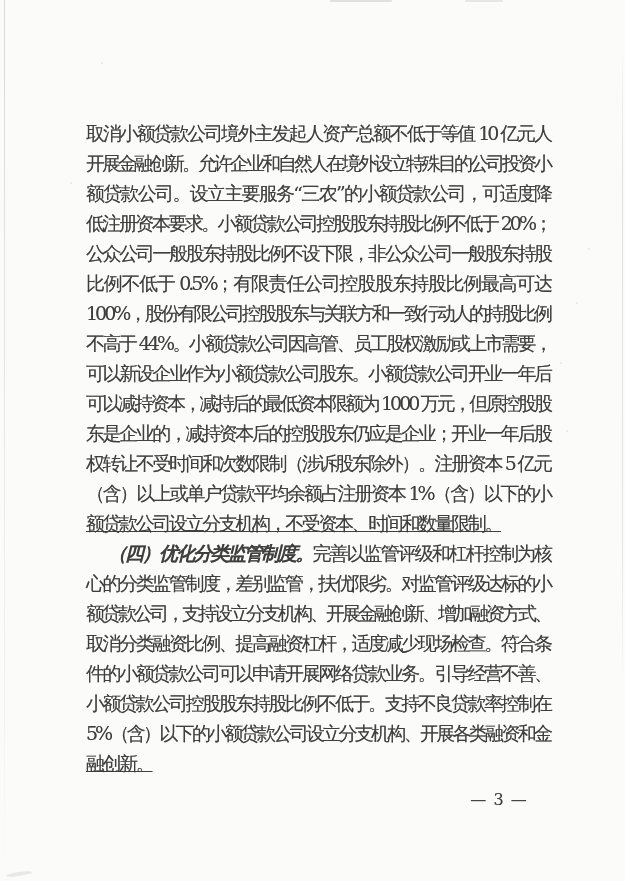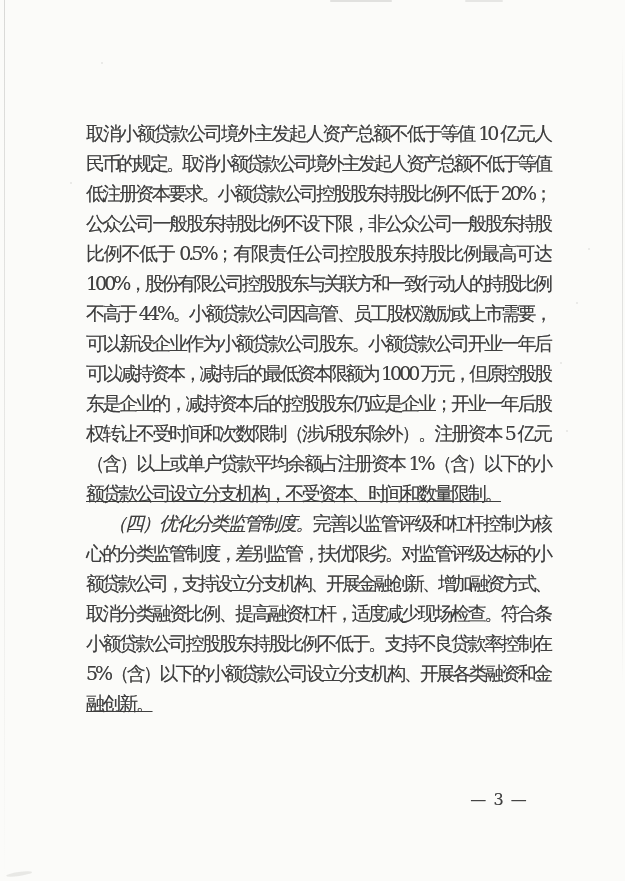--- a/index.html
+++ b/index.html
@@ -28,21 +28,21 @@
     text-align-last: justify;
     text-shadow: 0 0 0.5px rgba(70,70,70,0.55);
   }
   .line.end {
     text-align: left;
     text-align-last: left;
     letter-spacing: -2.4px;
     text-decoration: underline;
   }
   .line.indent { text-indent: 22px; }
-  .kaiti { font-style: italic; }
+  .kaiti { font-style: italic; font-weight: bold; }
   .pagenum {
     position: absolute;
     left: 454px; top: 790px; width: 90px;
     text-align: center;
     font-size: 16px;
     letter-spacing: 1px;
     color: var(--ink, #3f3f3f);
     text-shadow: 0 0 0.5px rgba(70,70,70,0.5);
   }
   
@@ -75,40 +75,42 @@
   <div class="speck" style="left:560px;top:362px;"></div>
   <div class="speck" style="left:576px;top:302px;"></div>
   <div class="speck" style="left:566px;top:430px;"></div>
   <div class="speck" style="left:70px;top:182px;"></div>
   <div class="speck" style="left:101px;top:62px;"></div>
   <div class="speck" style="left:588px;top:248px;"></div>
 
   <div class="textblock">
     <div>
       <div class="line">取消小额贷款公司境外主发起人资产总额不低于等值 10 亿元人</div>
-      <div class="line">民币的规定。取消小额贷款公司境外主发起人资产总额不低于等值</div>
+      <div class="line">开展金融创新。允许企业和自然人在境外设立特殊目的公司投资小</div>
+      <div class="line">额贷款公司。设立主要服务“三农”的小额贷款公司，可适度降</div>
       <div class="line">低注册资本要求。小额贷款公司控股股东持股比例不低于 20%；</div>
       <div class="line">公众公司一般股东持股比例不设下限，非公众公司一般股东持股</div>
       <div class="line">比例不低于 0.5%；有限责任公司控股股东持股比例最高可达</div>
       <div class="line">100%，股份有限公司控股股东与关联方和一致行动人的持股比例</div>
       <div class="line">不高于 44%。小额贷款公司因高管、员工股权激励或上市需要，</div>
       <div class="line">可以新设企业作为小额贷款公司股东。小额贷款公司开业一年后</div>
       <div class="line">可以减持资本，减持后的最低资本限额为 1000 万元，但原控股股</div>
       <div class="line">东是企业的，减持资本后的控股股东仍应是企业；开业一年后股</div>
       <div class="line">权转让不受时间和次数限制（涉诉股东除外）。注册资本 5 亿元</div>
       <div class="line">（含）以上或单户贷款平均余额占注册资本 1%（含）以下的小</div>
       <div class="line end">额贷款公司设立分支机构，不受资本、时间和数量限制。</div>
     </div>
     <div>
       <div class="line indent">
         <span class="kaiti">（四）优化分类监管制度。</span><span>完善以监管评级和杠杆控制为核</span>
       </div>
       <div class="line">心的分类监管制度，差别监管，扶优限劣。对监管评级达标的小</div>
       <div class="line">额贷款公司，支持设立分支机构、开展金融创新、增加融资方式、</div>
       <div class="line">取消分类融资比例、提高融资杠杆，适度减少现场检查。符合条</div>
+      <div class="line">件的小额贷款公司可以申请开展网络贷款业务。引导经营不善、</div>
       <div class="line">小额贷款公司控股股东持股比例不低于。支持不良贷款率控制在</div>
       <div class="line">5%（含）以下的小额贷款公司设立分支机构、开展各类融资和金</div>
       <div class="line end">融创新。</div>
     </div>
   </div>
 
   <div class="pagenum">— 3 —</div>
 
 </div>
 

